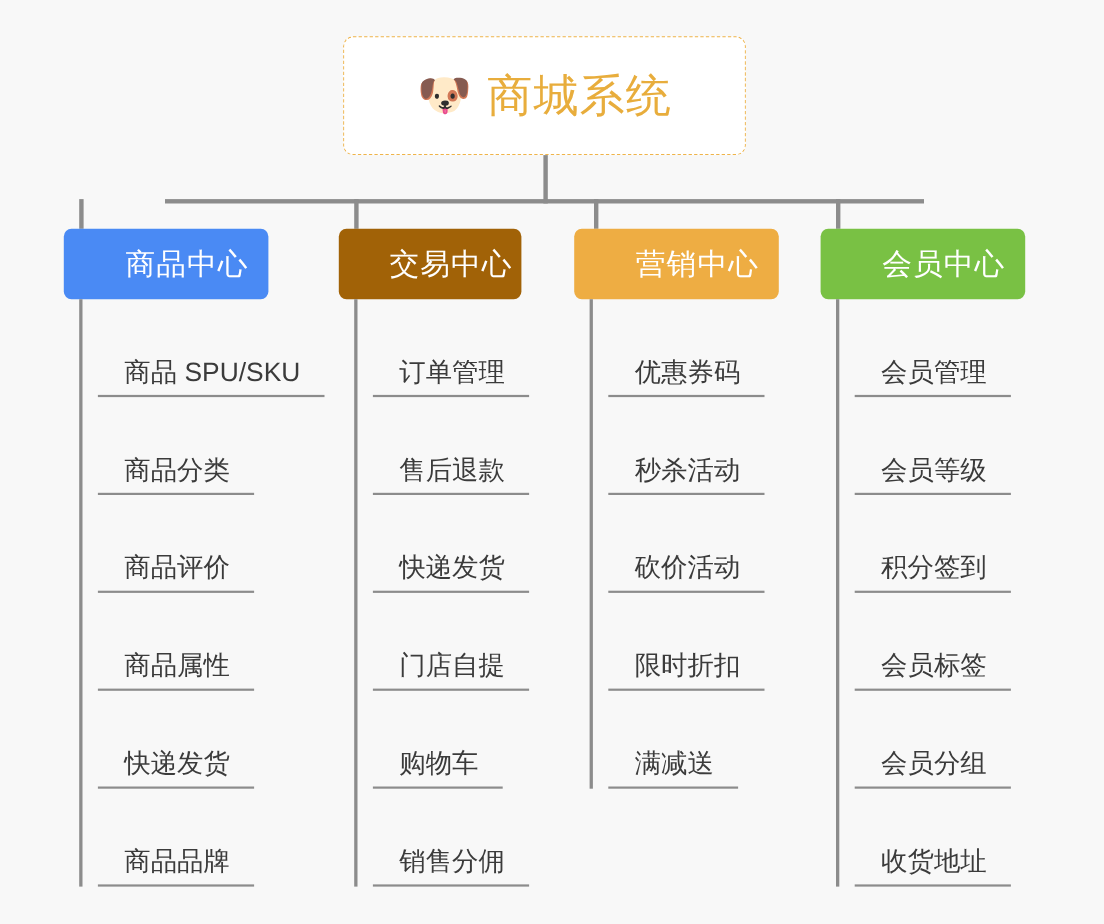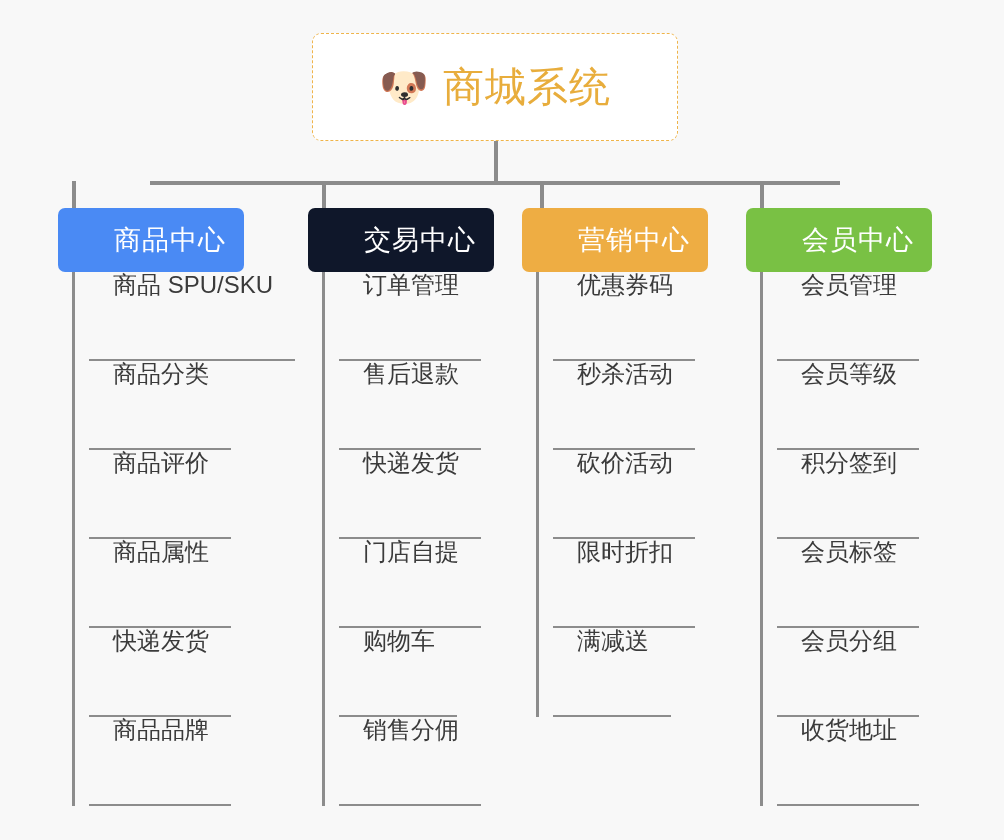--- a/index.html
+++ b/index.html
@@ -98,20 +98,21 @@
   .leaf-area {
     position: relative;
     padding-left: 14px;
     margin-left: 14px;
     border-left: 3px solid #8c8c8c;
     margin-top: 0;
   }
   .leaf-item {
     height: 89px;
     display: flex;
+    align-items: flex-end;
     box-sizing: border-box;
   }
   .leaf-label {
     display: inline-block;
     padding: 0 22px 7px 24px;
     border-bottom: 2px solid #8c8c8c;
     font-size: 24px;
     color: #3b3b3b;
     line-height: 1.1;
     white-space: nowrap;
@@ -157,21 +158,21 @@
           </div>
           <div class="leaf-item">
             <span class="leaf-label">快递发货</span>
           </div>
           <div class="leaf-item">
             <span class="leaf-label">商品品牌</span>
           </div>
         </div>
       </div>
       <div class="column" style="left: 308px; width: 186px;">
-        <div class="cat-box" style="background: #0f172a; width: 186px;">
+        <div class="cat-box" style="background: #a16207; width: 166px;">
           <span>交易中心</span>
         </div>
         <div class="leaf-area">
           <div class="leaf-item">
             <span class="leaf-label">订单管理</span>
           </div>
           <div class="leaf-item">
             <span class="leaf-label">售后退款</span>
           </div>
           <div class="leaf-item">

